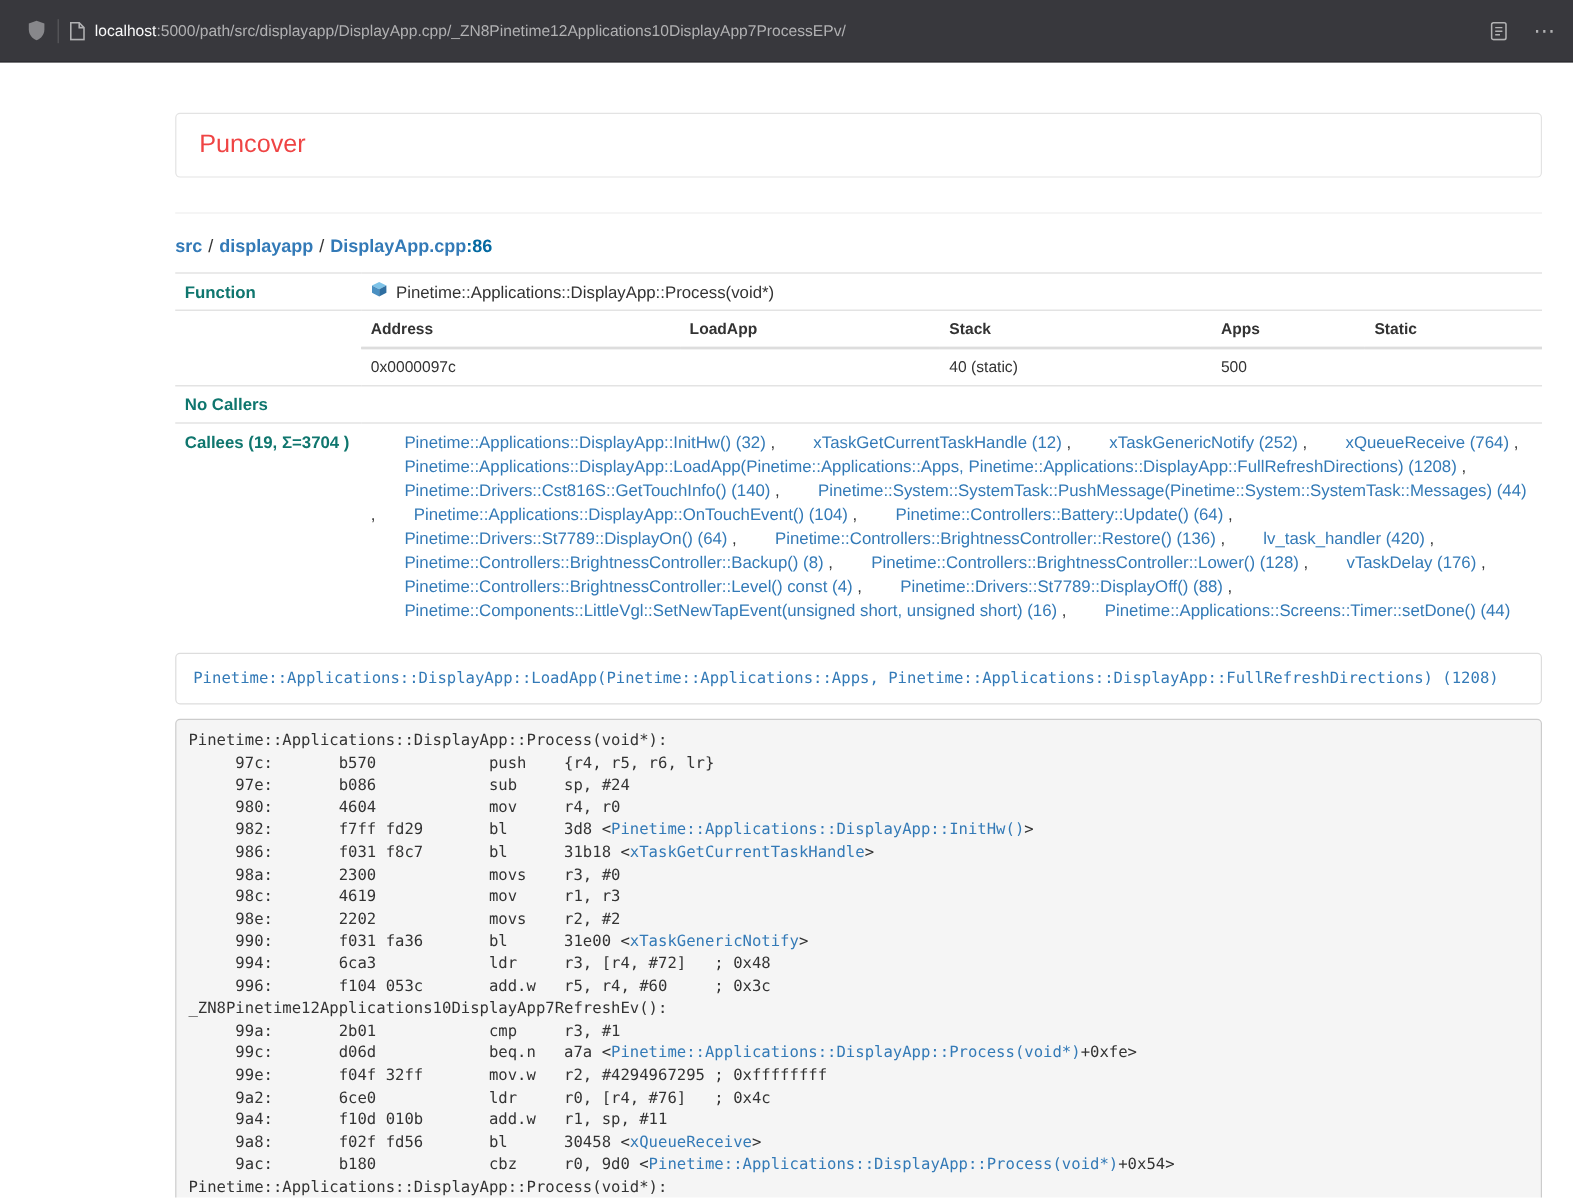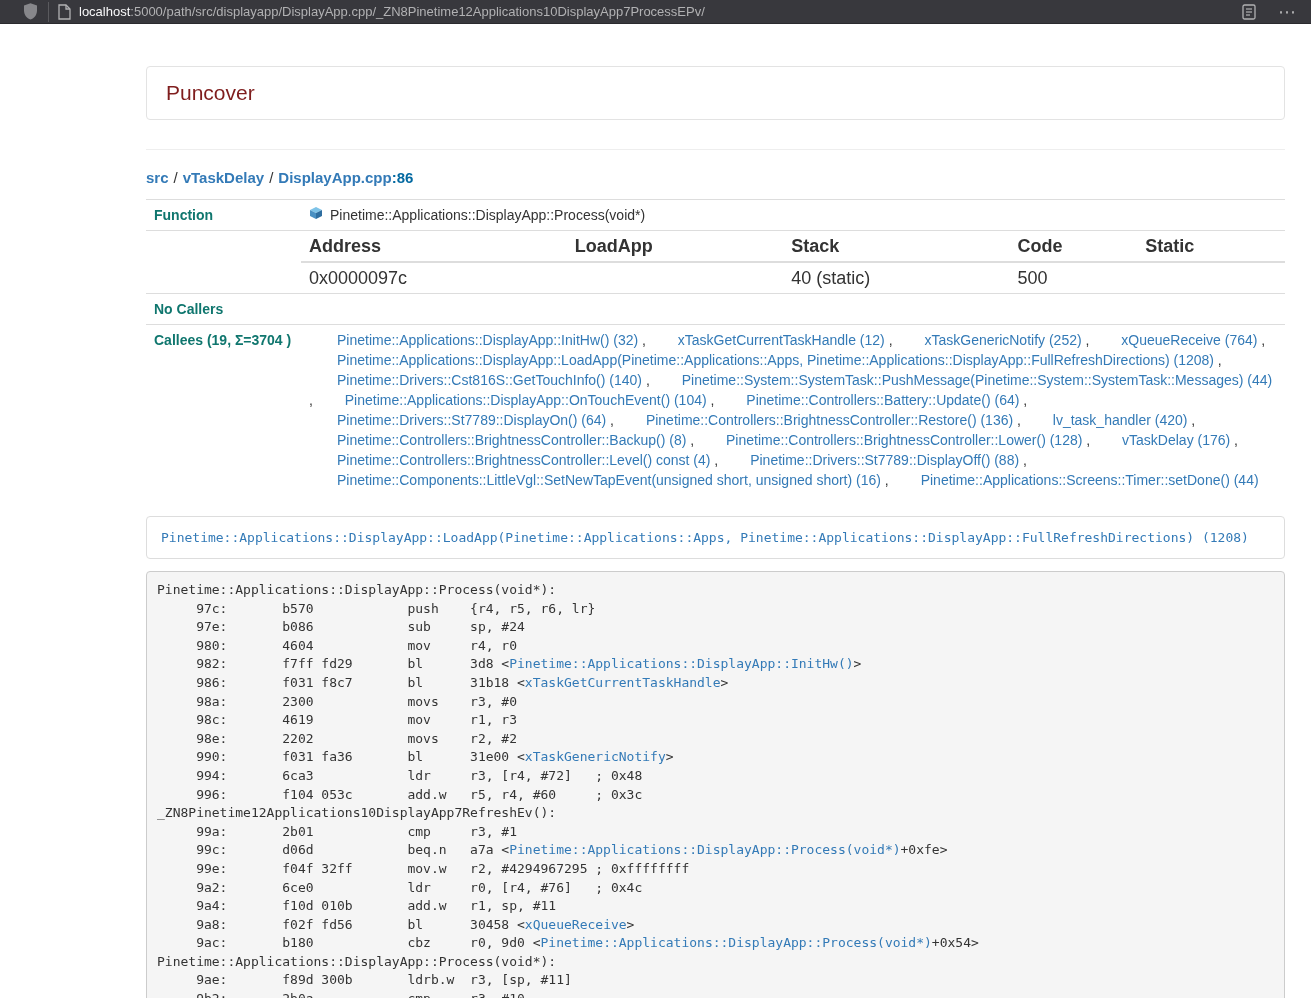--- a/index.html
+++ b/index.html
@@ -1,50 +1,50 @@
 <!DOCTYPE html>
 <html><head>
 <meta charset="utf-8">
 <style>
   * { margin:0; padding:0; box-sizing:border-box; }
   html, body { width:1311px; height:998px; overflow:hidden; background:#fff; }
   body { font-family:"Liberation Sans", sans-serif; color:#333; }
   a { color:#337ab7; text-decoration:none; cursor:pointer; }
 
   
-  .chrome { height:24px; background:#38383d; border-bottom:1px solid #2a2a2e;
+  .chrome { height:52px; background:#38383d; border-bottom:1px solid #2a2a2e;
             display:flex; align-items:center; padding:0 14px 0 22px; }
   .chrome-sep { width:1px; height:20px; background:#5a5a5e; margin:0 9px; }
   .url { font-size:13px; color:#b1b1b3; margin-left:8px; flex:1;
          white-space:nowrap; overflow:hidden; }
   .url .host { color:#f9f9fa; }
   .chrome-right { display:flex; align-items:center; gap:22px; }
   .kebab { color:#b1b1b3; font-size:18px; line-height:1; letter-spacing:1px; }
   .cicon { display:inline-flex; align-items:center; }
 
   
   .container { width:1139px; margin-left:146px; padding-top:42px; }
 
   .title-box { border:1px solid #e3e3e3; border-radius:4px; padding:13px 19px; background:#fff; }
-  .title-box h1 { font-size:21px; font-weight:400; color:#7f1d1d; line-height:26px; }
+  .title-box h1 { font-size:21px; font-weight:400; color:#ef4444; line-height:26px; }
 
   hr.rule { border:none; border-top:1px solid #eee; margin:29px 0 18px; }
 
   .breadcrumb { font-size:15px; line-height:20px; margin-bottom:11px; color:#333; }
   .breadcrumb a { font-weight:700; }
   .breadcrumb .crumb-sep { margin:0 5px; color:#333; }
   .breadcrumb .line-no { font-weight:700; color:#0369a1; }
 
   table.tbl { width:100%; border-collapse:collapse; font-size:14px; margin-bottom:0; }
   .tbl th, .tbl td, .inner th, .inner td {
       text-align:left; vertical-align:top; padding:5px 8px; line-height:20px; }
   .tbl > tbody > tr > th, .tbl > tbody > tr > td { border-top:1px solid #ddd; }
   .tbl th.rowhead { width:155px; font-weight:700; color:#0f766e; }
   .tbl td.nopad { padding:0; }
-  table.inner { width:100%; border-collapse:collapse; font-size:18px; }
+  table.inner { width:100%; border-collapse:collapse; font-size:13px; }
   .inner thead th { font-weight:700; border-bottom:2px solid #ddd; }
   .fn-cell { display:inline-flex; align-items:center; gap:7px; }
   .callees a { font-weight:400;margin-left:28px; }
   .callee-sep { color:#333; }
 
   .hl-box { margin-top:21px; border:1px solid #ddd; border-radius:4px; background:#fff;
             padding:11px 14px; font-family:"DejaVu Sans Mono", monospace;
             font-size:13px; line-height:19px; }
 
   pre.code { margin-top:12px; background:#f5f5f5; border:1px solid #ccc; border-radius:4px;
@@ -83,21 +83,21 @@
 
 <div class="container">
 
   <div class="title-box">
     <h1>Puncover</h1>
   </div>
 
   <hr class="rule">
 
   <div class="breadcrumb">
-    <a>src</a><span class="crumb-sep">/</span><a>vTaskDelay</a><span class="crumb-sep">/</span><a>DisplayApp.cpp</a><span class="line-no">:86</span>
+    <a>src</a><span class="crumb-sep">/</span><a>displayapp</a><span class="crumb-sep">/</span><a>DisplayApp.cpp</a><span class="line-no">:86</span>
   </div>
 
   <table class="tbl">
     <tbody>
       <tr>
         <th class="rowhead">Function</th>
         <td>
           <span class="fn-cell">
             <span>
               <svg width="14" height="14" viewBox="0 0 14 14">
@@ -119,21 +119,21 @@
                 <col style="width:22%">
                 <col style="width:23%">
                 <col style="width:13%">
                 <col>
             </colgroup>
             <thead>
               <tr>
                 <th>Address</th>
                 <th>LoadApp</th>
                 <th>Stack</th>
-                <th>Code</th>
+                <th>Apps</th>
                 <th>Static</th>
               </tr>
             </thead>
             <tbody>
               <tr>
                 <td>0x0000097c</td>
                 <td></td>
                 <td>40 (static)</td>
                 <td>500</td>
                 <td></td>

